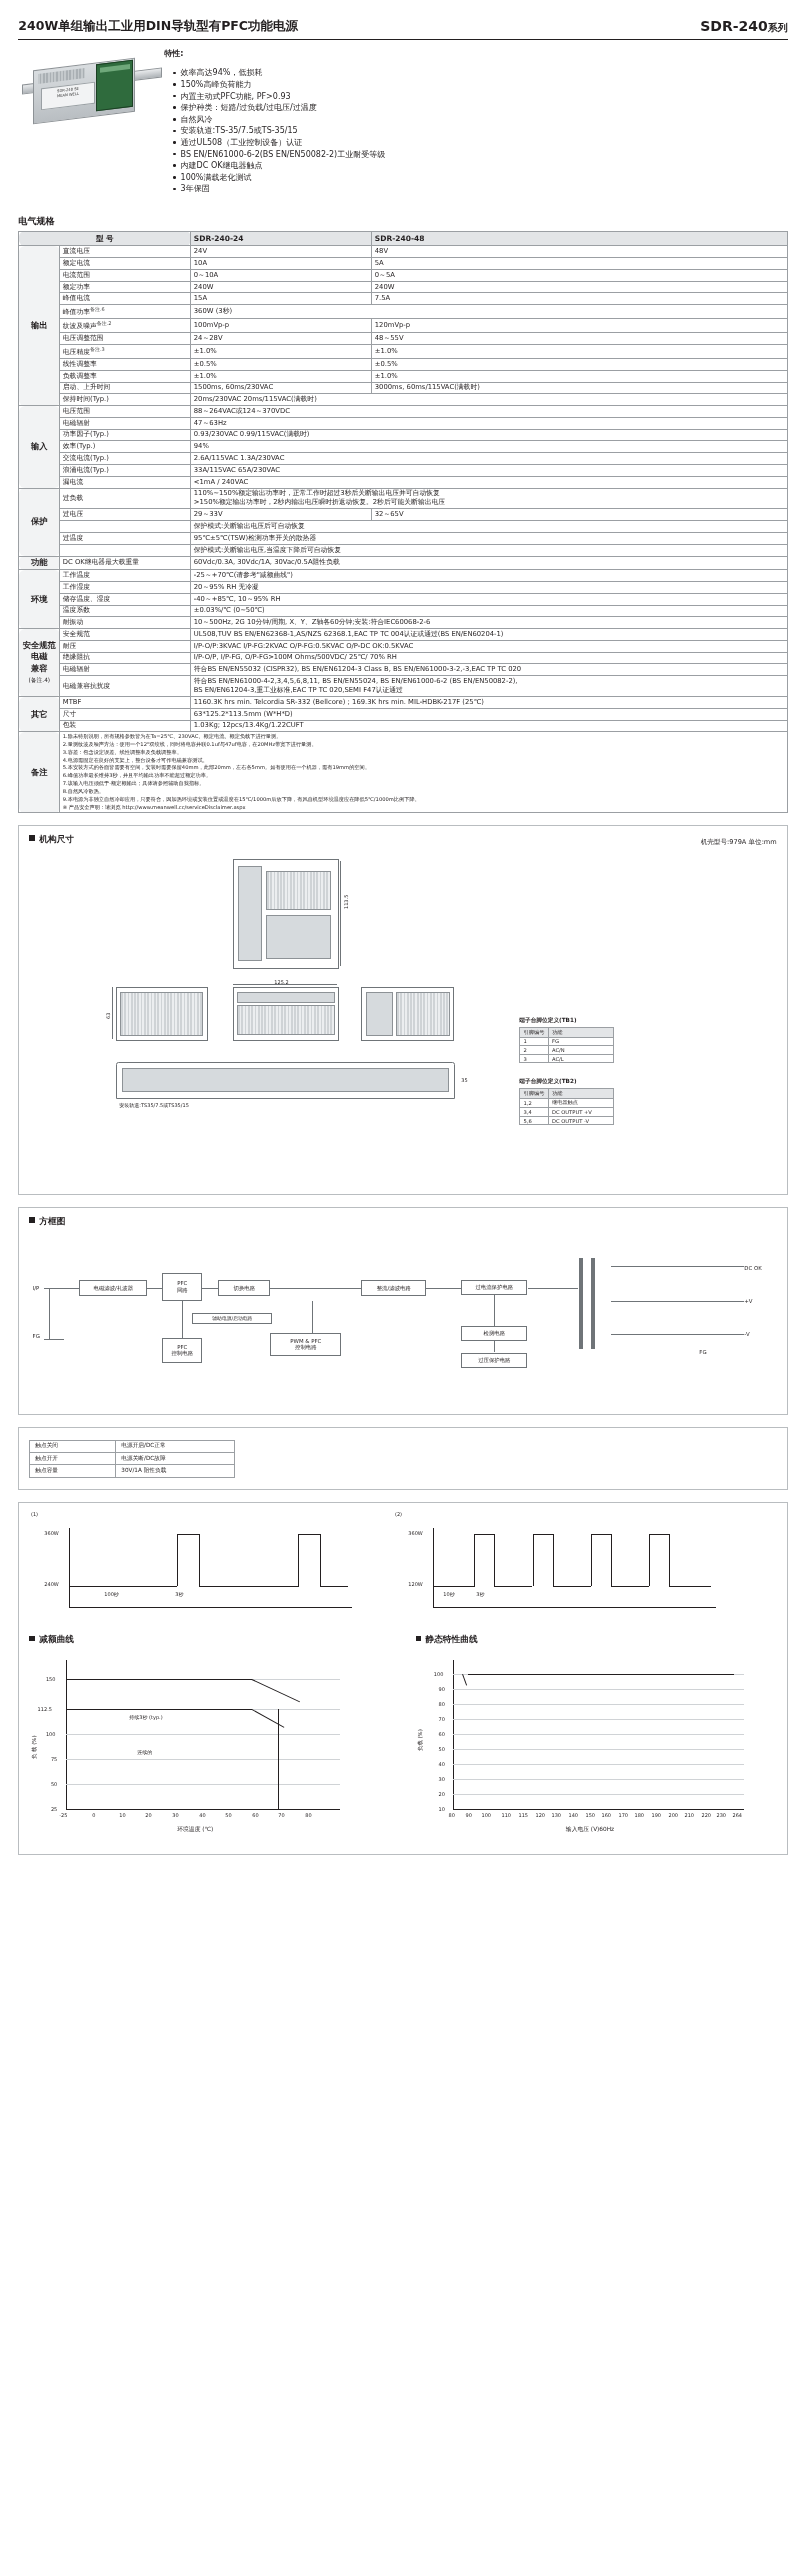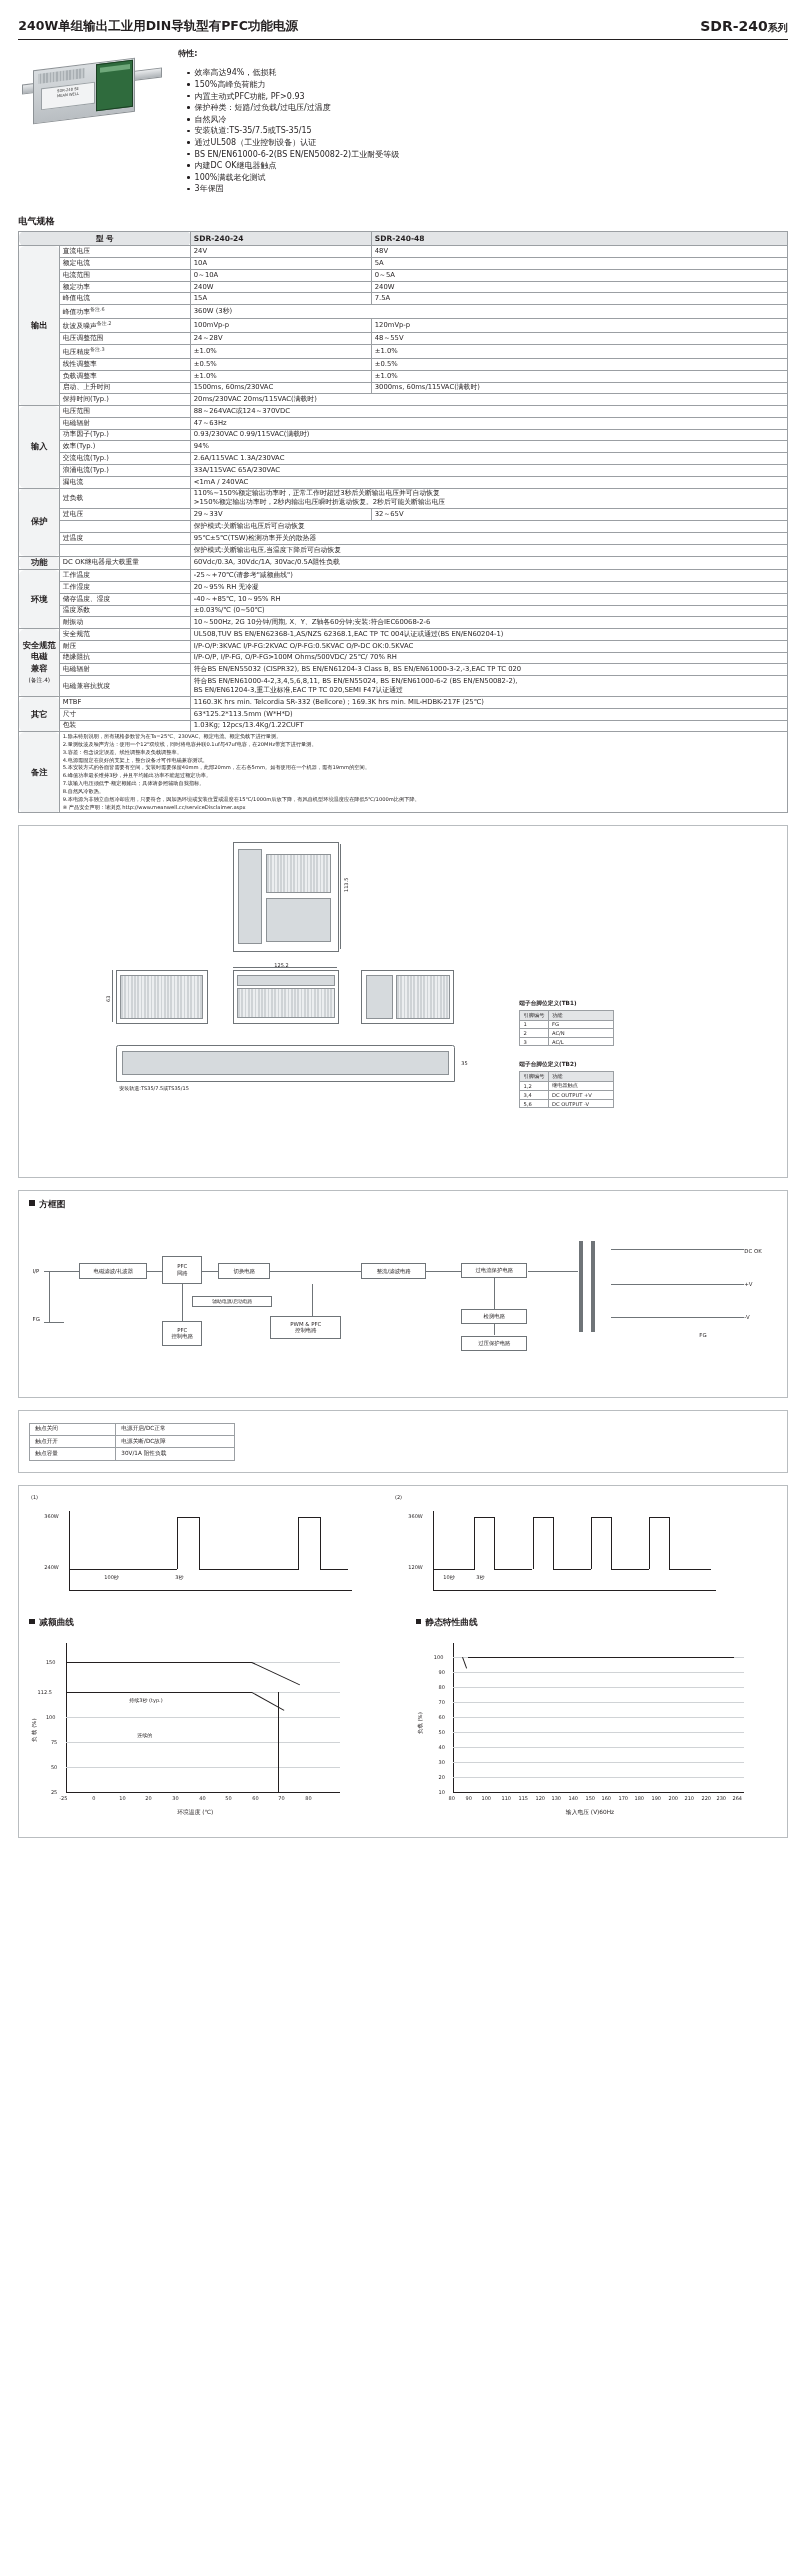--- a/index.html
+++ b/index.html
@@ -5,21 +5,21 @@
   html,body{margin:0;padding:0;}
   body{width:806px;background:#ffffff;font-family:"DejaVu Sans","Liberation Sans",sans-serif;color:#231f20;}
   .page{width:806px;position:relative;padding:0;box-sizing:border-box;}
   .pad{padding:8.3px 18.3px 0 18.3px;}
   
   .hdr{display:flex;align-items:flex-end;justify-content:space-between;border-bottom:1.7px solid #231f20;padding:5px 0 3.3px 0;margin:5px 0 0 0;text-align:center;}
   .hdr h1{font-size:12.5px;margin:0;font-weight:bold;letter-spacing:0px;}
   .hdr .model{font-size:14px;font-weight:bold;white-space:nowrap;}
   .hdr .model small{font-size:10px;}
   
-  .top{display:flex;gap:15px;margin-top:8.3px;}
+  .top{display:flex;gap:1px;margin-top:8.3px;}
   .prodimg{width:145px;height:98px;position:relative;flex:0 0 145px;}
   .feat{flex:1;font-size:8px;line-height:1.45;}
   .feat .ft{font-weight:bold;margin-bottom:1.7px;}
   .feat ul{list-style:none;margin:8px;padding:0;}
   .feat li{position:relative;padding-left:8.3px;}
   .feat li:before{content:"";position:absolute;left:0.8px;top:4.2px;width:2.5px;height:2.5px;background:#231f20;border-radius:50%;}
   
   .ph-body{position:absolute;left:15px;top:16.6px;width:100px;height:52px;background:linear-gradient(180deg,#d9dde0,#b9bec2);border:0.8px solid #8d9296;transform:skewY(-7deg);}
   .ph-rail{position:absolute;left:3.3px;top:28px;width:138px;height:8.3px;background:linear-gradient(180deg,#e8eaec,#aeb3b7);border:0.8px solid #8d9296;transform:skewY(-7deg);}
   .ph-green{position:absolute;left:78px;top:14px;width:35px;height:45px;background:#2f6b3d;border:0.8px solid #1c3f24;transform:skewY(-7deg);}
@@ -321,20 +321,24 @@
         <p>7.该输入电压须低于-额定额输出；具体请参照辅助自我指标。</p>
         <p>8.自然风冷散热。</p>
         <p>9.本电源为非独立自然冷却应用，只要符合，因加热环境或安装位置或温度在15℃/1000m后放下降，有风自机型环境温度应在降低5℃/1000m比例下降。</p>
         <p>※ 产品安全声明：请浏览 http://www.meanwell.cc/serviceDisclaimer.aspx</p>
       </td>
     </tr>
   </tbody>
       </table>
 
   <div class="panel">
+    <div class="mech-head">
+      <div class="sect-sq">机构尺寸</div>
+      <div>机壳型号:979A 单位:mm</div>
+    </div>
 
     <div class="draw">
 
       <div class="dbox" style="left:204px;top:5px;width:104px;height:108px;"></div>
       <div class="dfill" style="left:209px;top:11.6px;width:21.6px;height:93px;"></div>
       <div class="dfill hatch" style="left:237px;top:16.6px;width:63px;height:37px;"></div>
       <div class="dfill" style="left:237px;top:61px;width:63px;height:42px;"></div>
       <div class="dim" style="left:314px;top:55px;transform:rotate(-90deg);transform-origin:left top;">113.5</div>
       <div class="dline" style="left:311px;top:6.6px;width:0.8px;height:105px;"></div>
 

